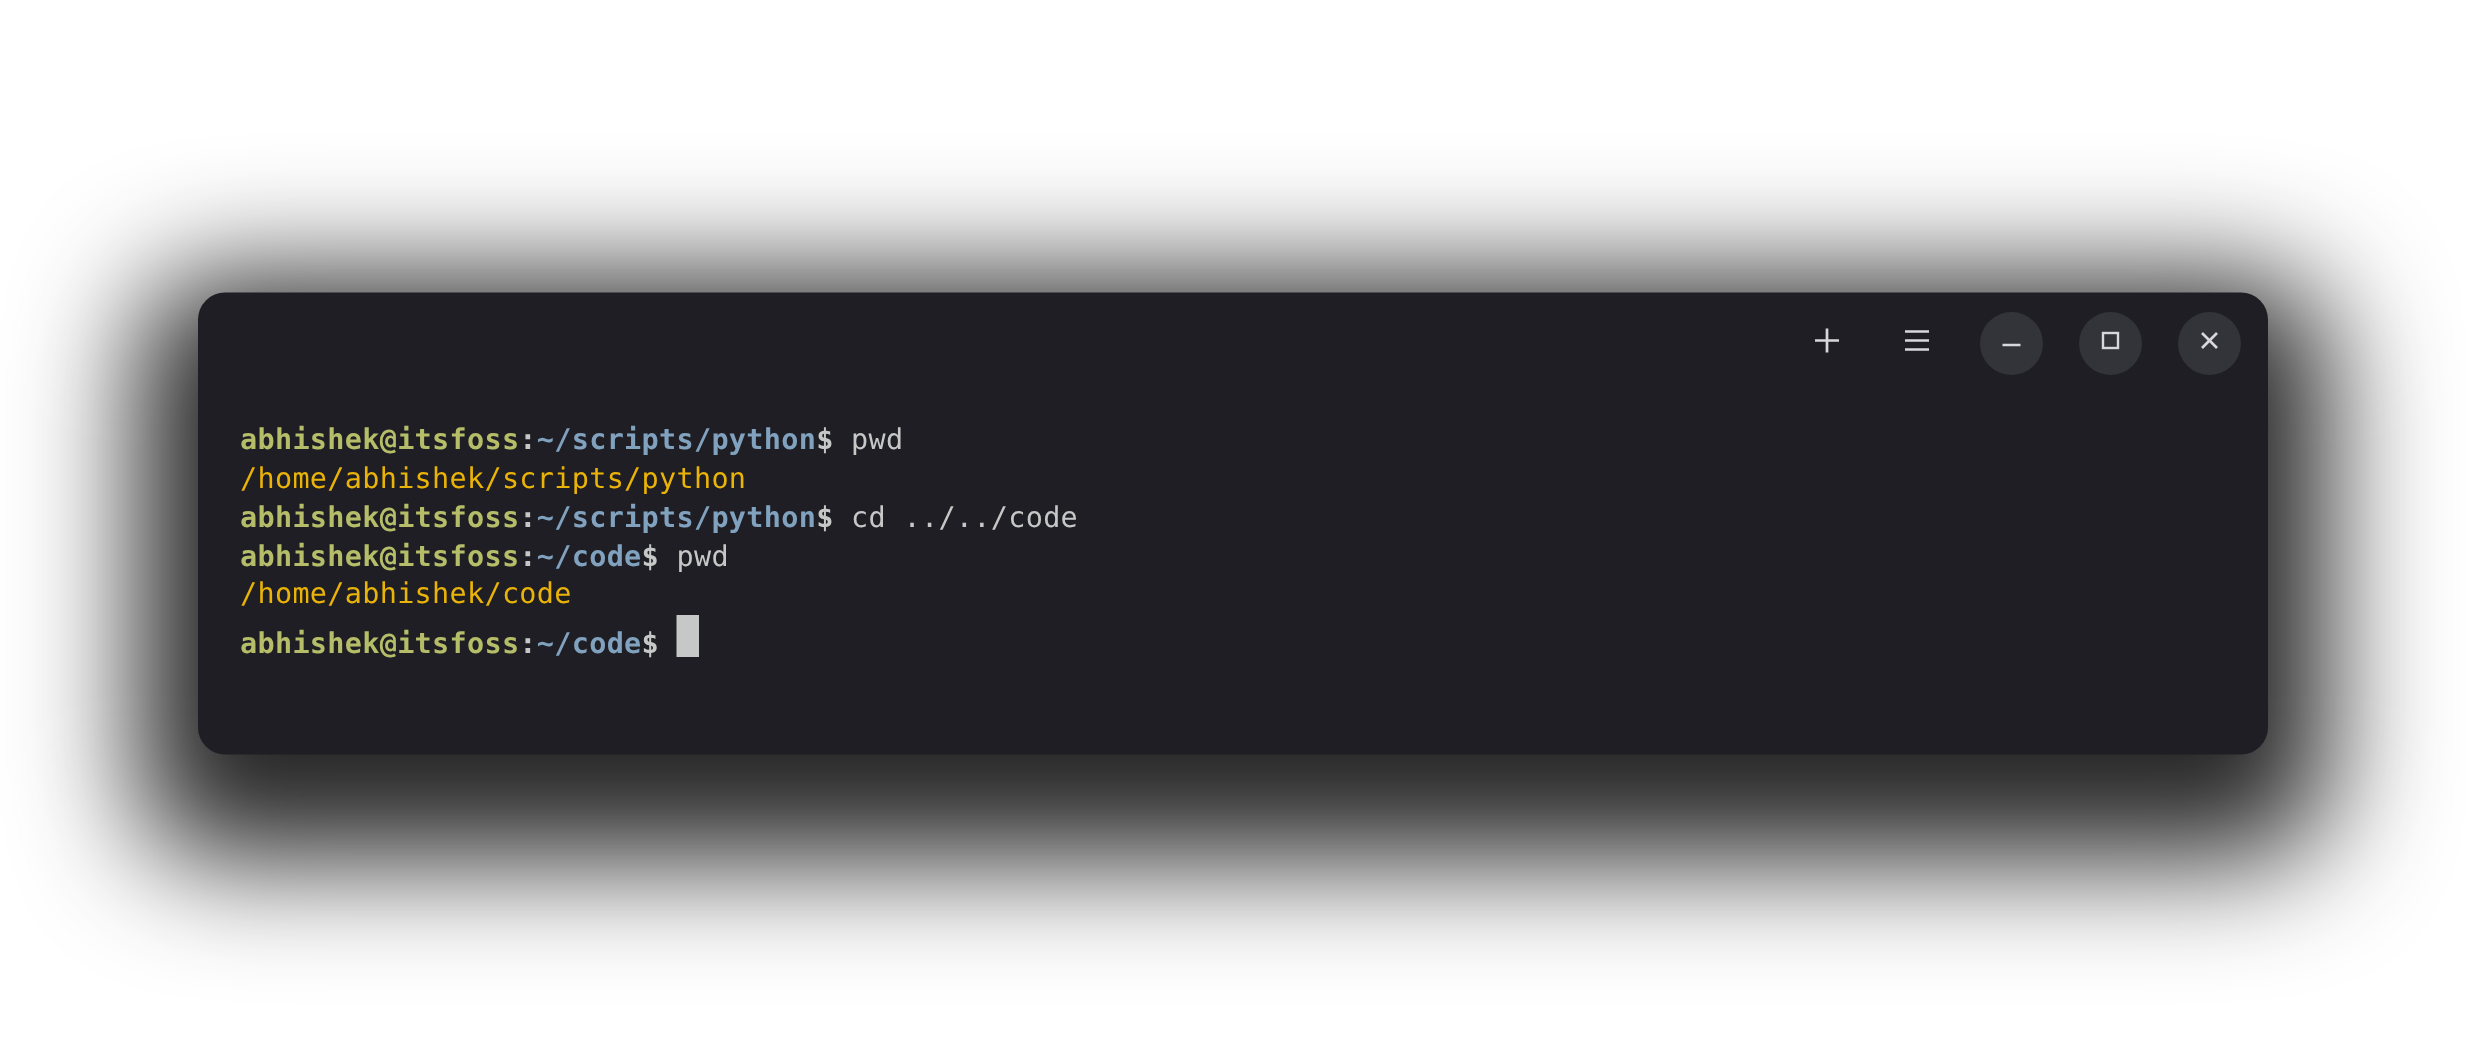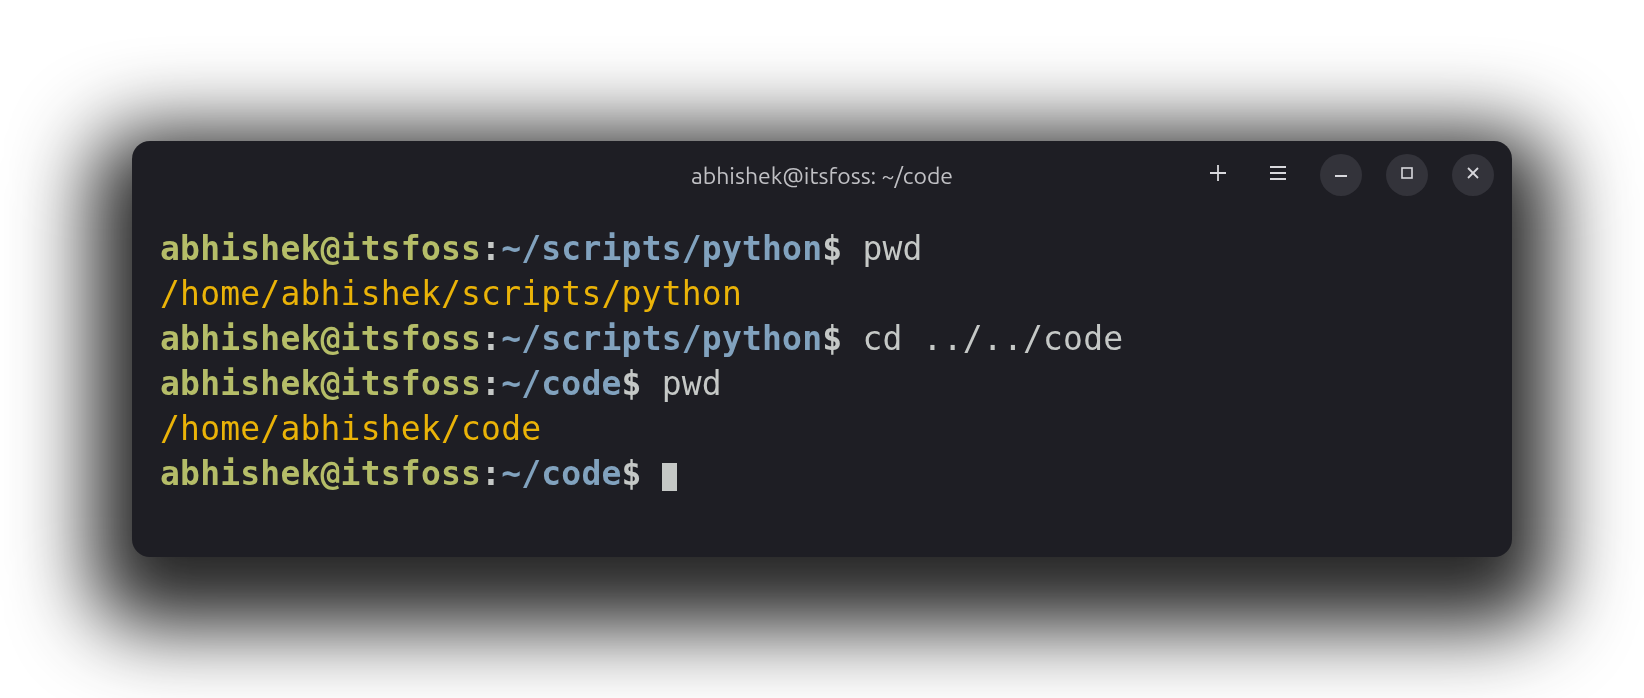--- a/index.html
+++ b/index.html
@@ -71,21 +71,21 @@
       background: #33333a;
     }
     
     .titlebar-btn svg {
       stroke: currentColor;
       fill: none;
     }
     
     .terminal-body {
       padding: 18px 28px 60px 28px;
-      font-size: 33px;
+      font-size: 19px;
       line-height: 1.36;
       white-space: pre;
       letter-spacing: 0.2px;
     }
     
     .user-host {
       color: #b5bd68;
       font-weight: bold;
     }
     
@@ -123,21 +123,20 @@
     
     .line {
       display: block;
     }
   </style>
 </head>
 <body>
 
 <div class="terminal-window">
   <div class="titlebar">
-    <div class="title">abhishek@itsfoss: ~/code</div>
     <div class="titlebar-controls">
       <div class="titlebar-btn icon-btn">
         <span>
           <svg width="22" height="22" viewBox="0 0 22 22" stroke-width="1.8">
             <line x1="11" y1="3" x2="11" y2="19"></line>
             <line x1="3" y1="11" x2="19" y2="11"></line>
           </svg>
         </span>
       </div>
       <div class="titlebar-btn icon-btn">

